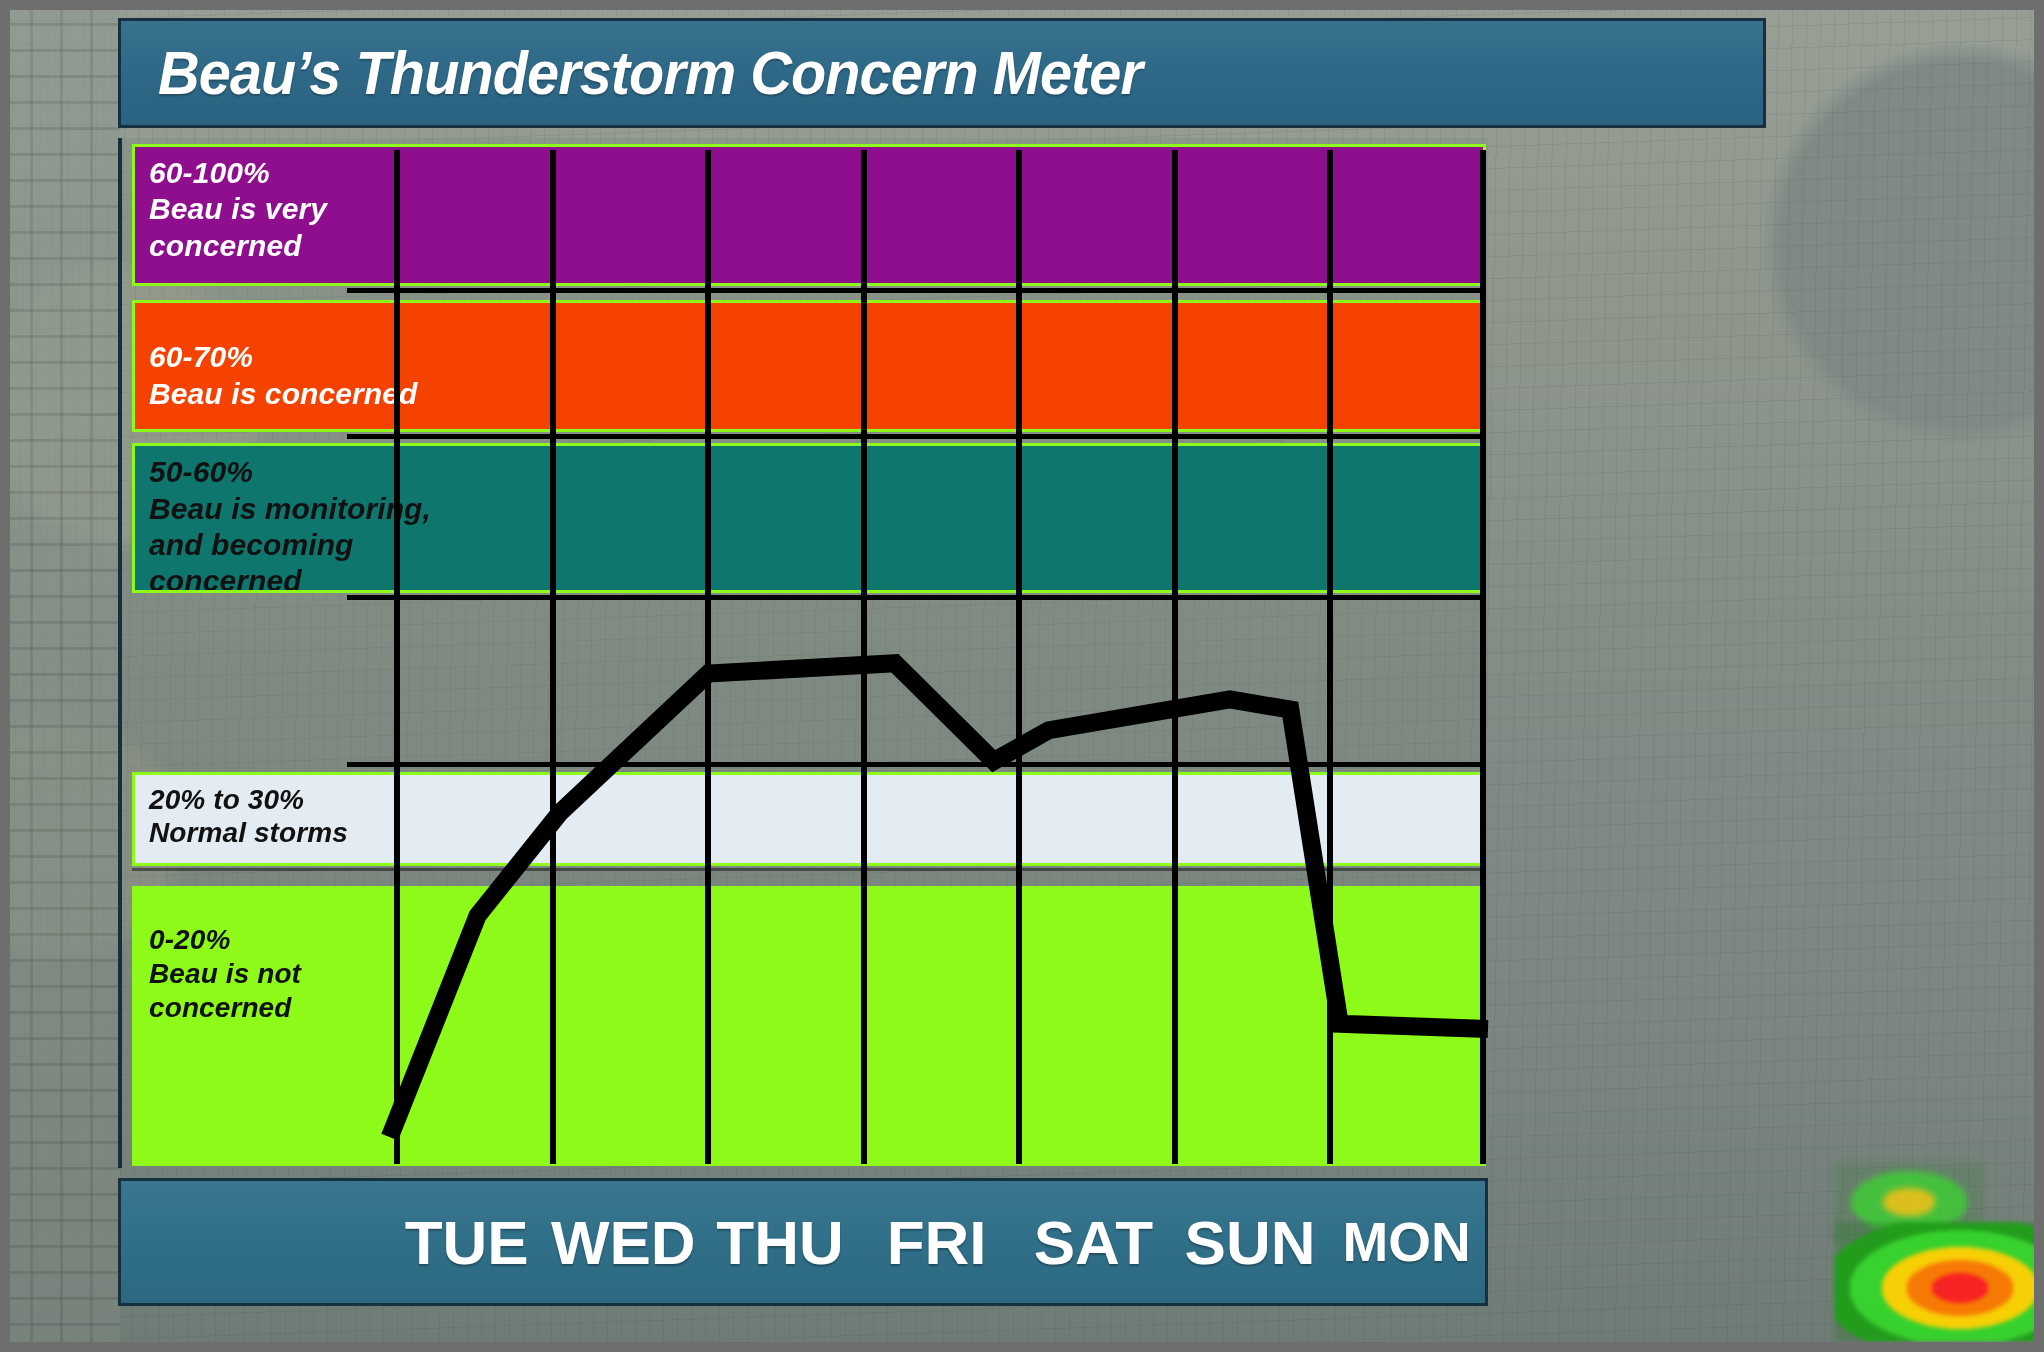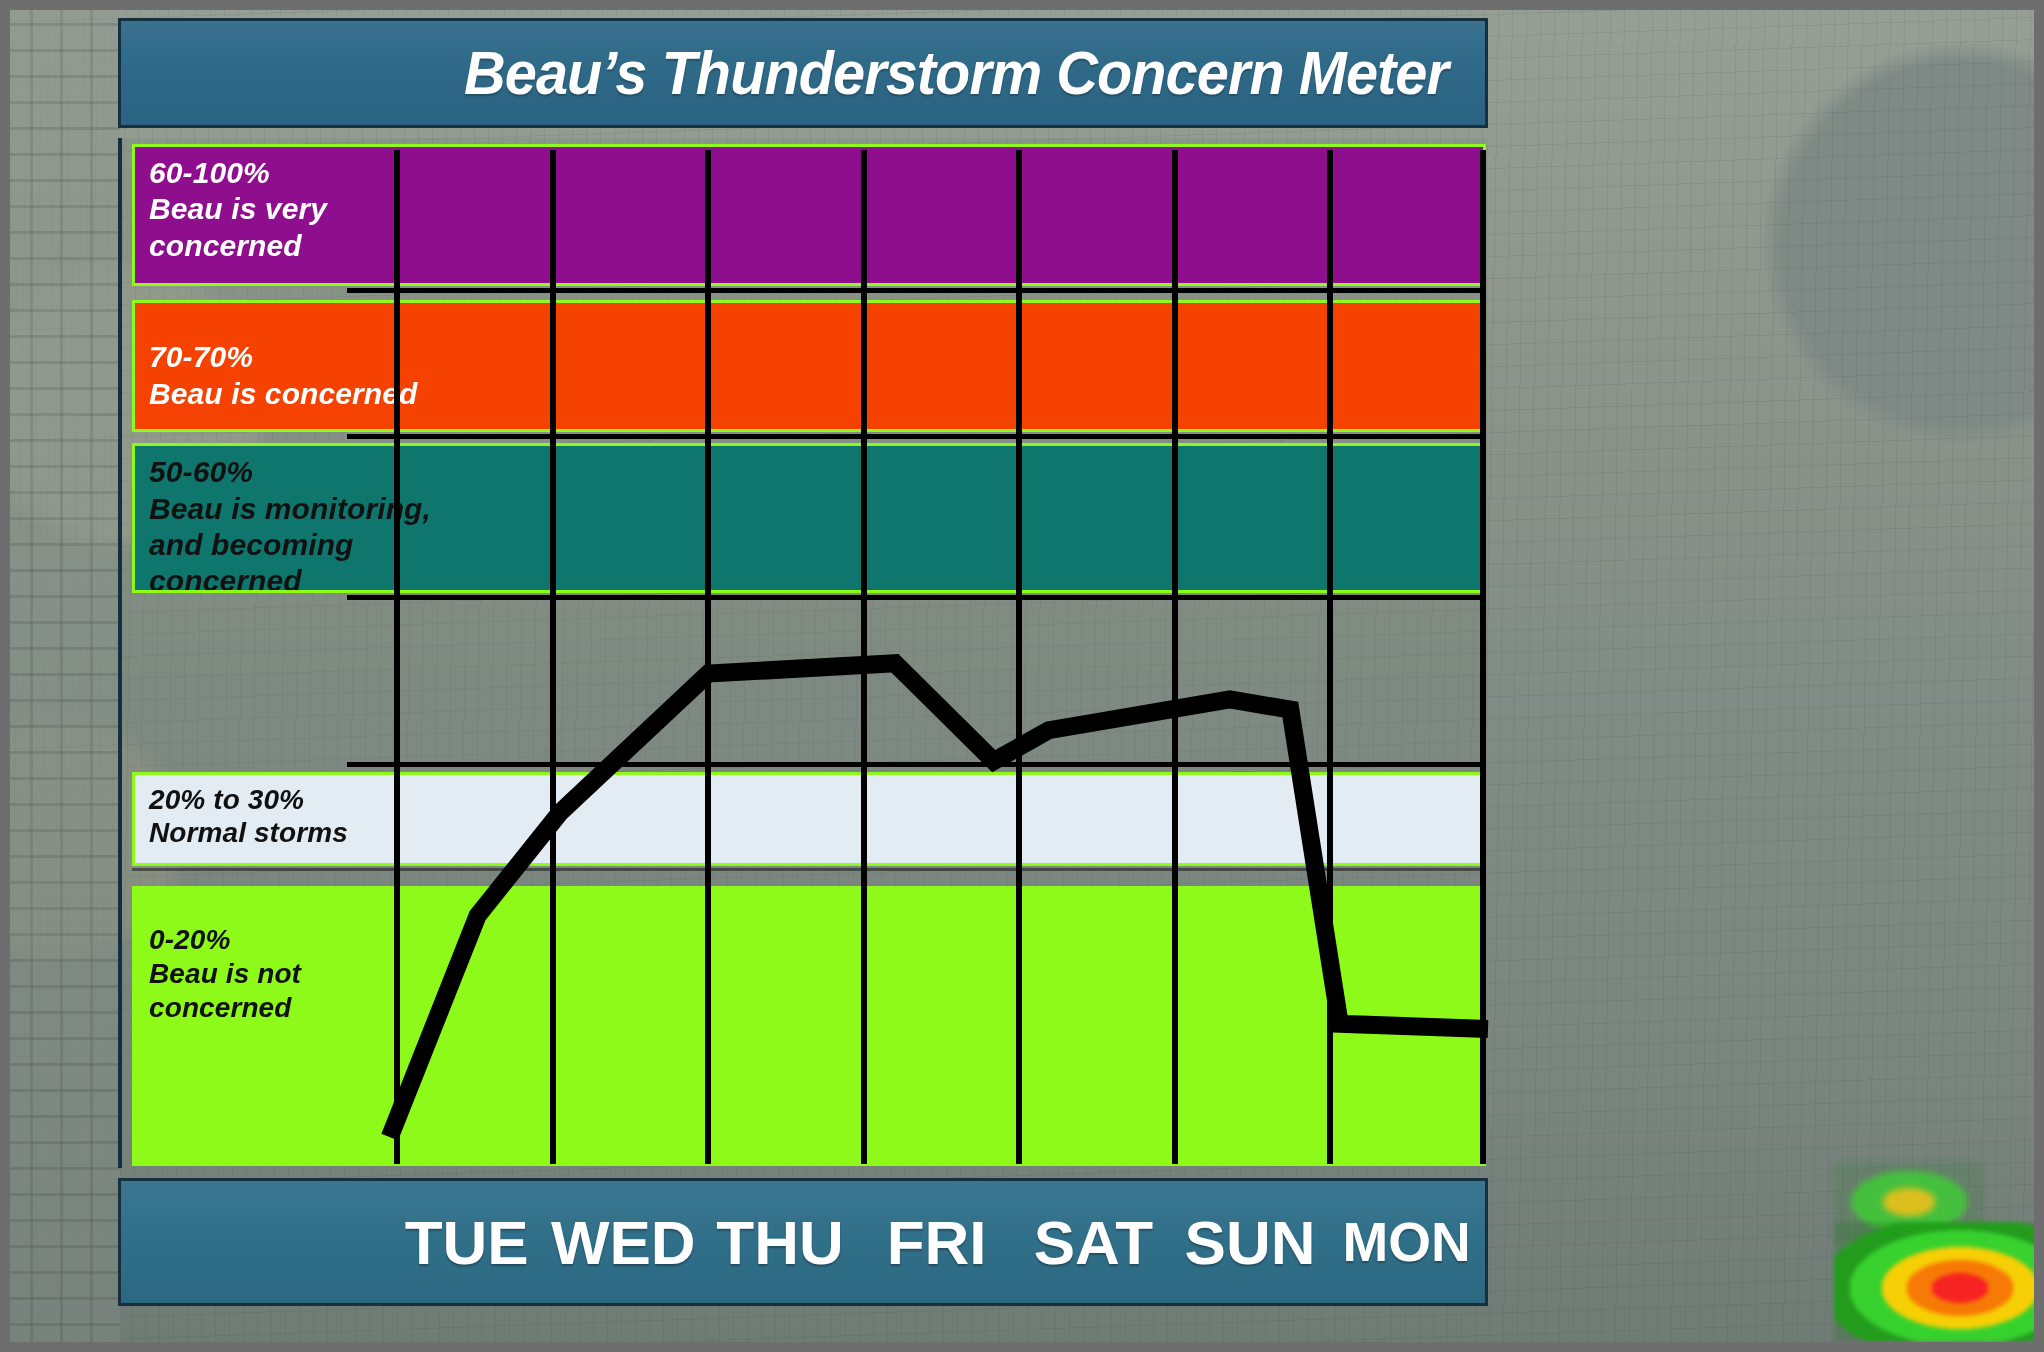--- a/index.html
+++ b/index.html
@@ -34,24 +34,24 @@
     filter:blur(3px);}
   #leftcity{position:absolute;left:0;top:0;width:120px;height:1352px;opacity:.6;
     background:
       repeating-linear-gradient(0deg, rgba(70,75,70,.35) 0 3px, transparent 3px 26px),
       repeating-linear-gradient(90deg, rgba(70,75,70,.30) 0 3px, transparent 3px 30px),
       linear-gradient(180deg,#8f9a90,#7d8880);}
   #outerframe{position:absolute;inset:0;border:10px solid #6e6e6e;box-sizing:border-box;pointer-events:none;}
 
   
   .titlebar{
-    position:absolute;left:118px;top:18px;width:1370px;height:110px;
+    position:absolute;left:118px;top:18px;width:1648px;height:110px;
     background:linear-gradient(180deg,#38728f 0%,#2f6a88 40%,#2a6381 100%);
     border:3px solid #16303f;box-sizing:border-box;
-    display:flex;align-items:center;justify-content:flex-end;
+    display:flex;align-items:center;justify-content:flex-start;
   }
   .titlebar .t{
     color:#ffffff;font-size:62px;line-height:1;font-weight:bold;font-style:italic;
     letter-spacing:-1px;transform:scaleX(.93);white-space:nowrap;
     text-shadow:0 2px 2px rgba(0,0,0,.25);
   }
 
   
   .chart{
     position:absolute;left:118px;top:138px;width:1370px;height:1030px;
@@ -106,21 +106,21 @@
 
   <div class="chart">
     <div class="bands" id="bands">
         <div class="band" style="top: 0%; height: 13.9%; background: rgb(142, 14, 142); border-color: rgb(141, 250, 26);">
           <div class="lbl" style="color: rgb(255, 255, 255); font-size: 30px;">60-100%
 Beau is very
  concerned</div>
         </div>
         <div class="sep" style="top: calc(13.9% + 2px); left: 215px; right: 0px;"></div>
         <div class="band" style="top: 15.3%; height: 12.9%; background: rgb(245, 66, 0); border-color: rgb(141, 250, 26);">
-          <div class="lbl" style="color: rgb(255, 255, 255); font-size: 30px; top: 36px;">70-70%
+          <div class="lbl" style="color: rgb(255, 255, 255); font-size: 30px; top: 36px;">60-70%
 Beau is concerned</div>
         </div>
         <div class="sep" style="top: calc(28.2% + 2px); left: 215px; right: 0px;"></div>
         <div class="band" style="top: 29.3%; height: 14.6%; background: #0f766e; border-color: rgb(141, 250, 26);">
           <div class="lbl" style="color: rgb(17, 17, 17); font-size: 30px;">50-60%
 Beau is monitoring,
 and becoming
 concerned</div>
         </div>
         <div class="sep" style="top: calc(43.9% + 2px); left: 215px; right: 0px;"></div>

